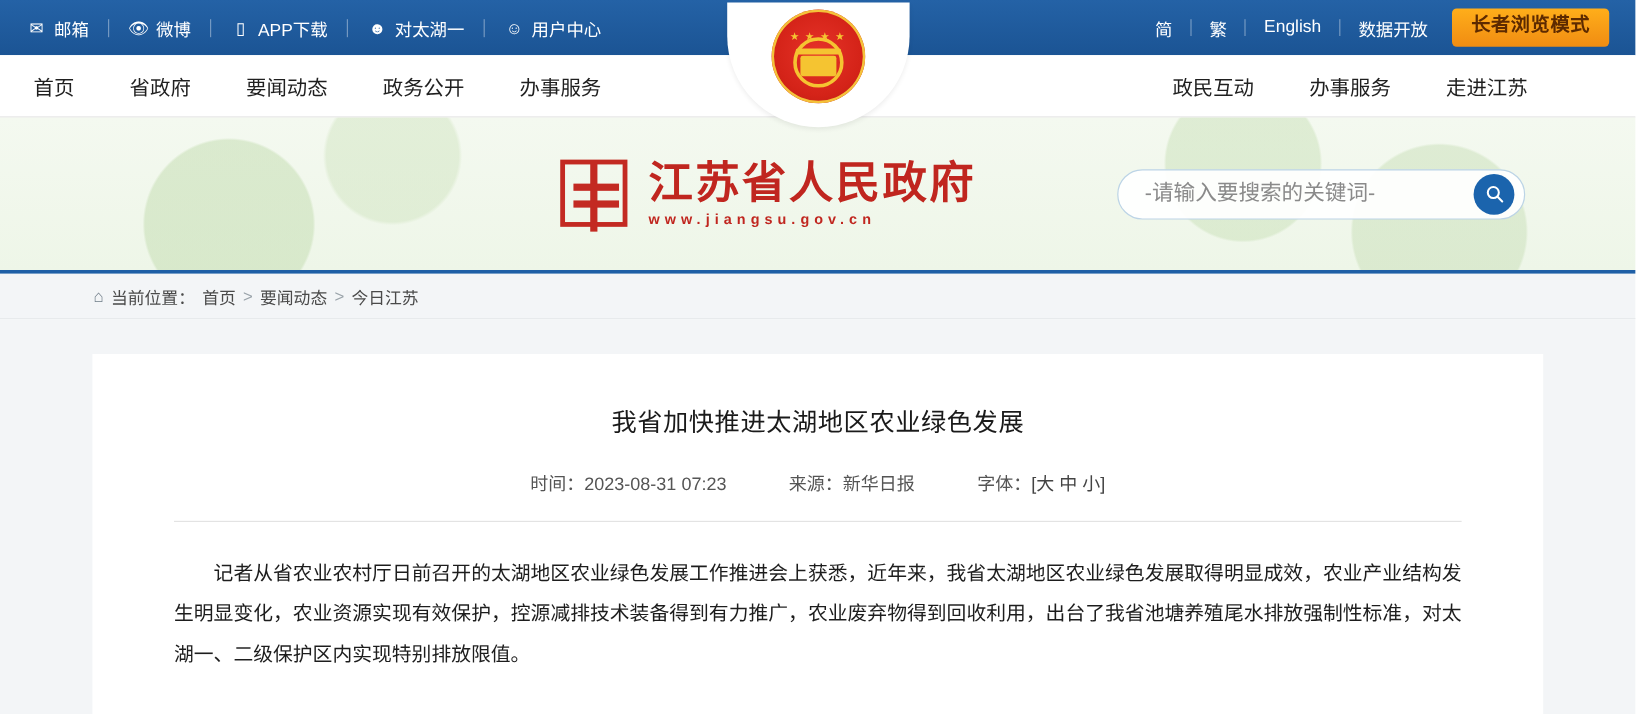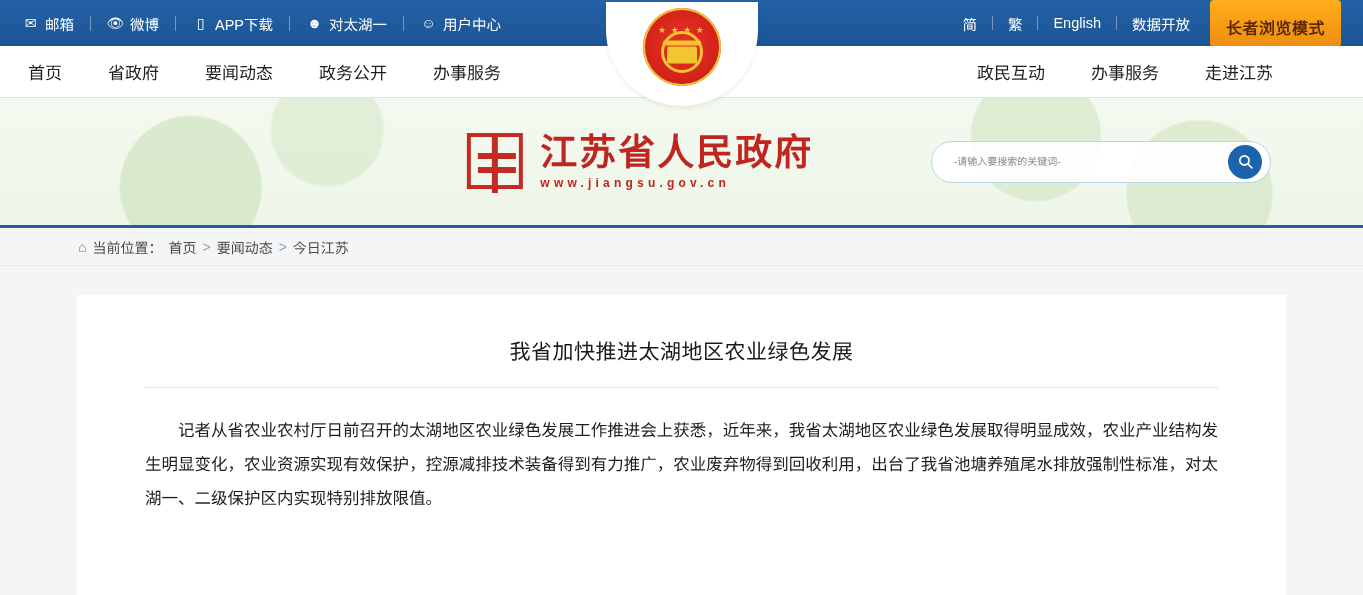--- a/index.html
+++ b/index.html
@@ -51,21 +51,21 @@
   }
   .tr-item { color: #ffffff; white-space: nowrap; }
   .tr-sep { width:1px; height:14px; background: rgba(255,255,255,.38); margin: 0 15px; }
   .elder-btn {
     margin-left: 20px;
     background: linear-gradient(180deg,#ffae1a 0%, #f08c12 100%);
     color: #7a2e00;
     font-weight: bold;
     font-size: 16px;
     border-radius: 4px;
-    padding: 15px 16px 8px;
+    padding: 0 16px 8px;
     letter-spacing: .5px;
     color: #5d2a00;
   }
 
   
   .navbar {
     height: 52px;
     background: #ffffff;
     border-bottom: 1px solid #e2e2e2;
     display: flex;
@@ -182,21 +182,21 @@
     transform: translateY(-50%);
     width: 340px; height: 42px;
     background: rgba(255,255,255,.92);
     border: 1px solid #bcd4e6;
     border-radius: 21px;
     display: flex; align-items: center;
     padding: 0 8px 0 20px;
   }
   .search-input {
     flex: 1; border: none; outline: none; background: transparent;
-    font-size: 10px; color: #7f1d1d;
+    font-size: 18px; color: #7f1d1d;
     font-family: "Liberation Sans", sans-serif;
   }
   .search-input::placeholder { color: #8a8a8a; }
   .search-btn {
     width: 34px; height: 34px; border-radius: 50%;
     background: #1b64ad;
     display: flex; align-items: center; justify-content: center;
     border: none; cursor: pointer; flex: none;
   }
   .search-btn svg { display: block; }
@@ -352,18 +352,29 @@
   <span class="sep">&gt;</span>
   <a href="#">要闻动态</a>
   <span class="sep">&gt;</span>
   <a href="#">今日江苏</a>
 </div>
 
 <div class="page-body">
   <div class="article">
     <div class="art-title">我省加快推进太湖地区农业绿色发展</div>
 
+    <div class="art-meta">
+      <span>
+        <span>时间：</span><span>2023-08-31 07:23</span>
+      </span>
+      <span>
+        <span>来源：</span><span>新华日报</span>
+      </span>
+      <span>
+        <span>字体：</span><span class="fs-opts">[大 中 小]</span>
+      </span>
+    </div>
 
     <div class="divider"></div>
 
     <p class="art-body">记者从省农业农村厅日前召开的太湖地区农业绿色发展工作推进会上获悉，近年来，我省太湖地区农业绿色发展取得明显成效，农业产业结构发生明显变化，农业资源实现有效保护，控源减排技术装备得到有力推广，农业废弃物得到回收利用，出台了我省池塘养殖尾水排放强制性标准，对太湖一、二级保护区内实现特别排放限值。</p>
   </div>
 </div>
 
 </body></html>

